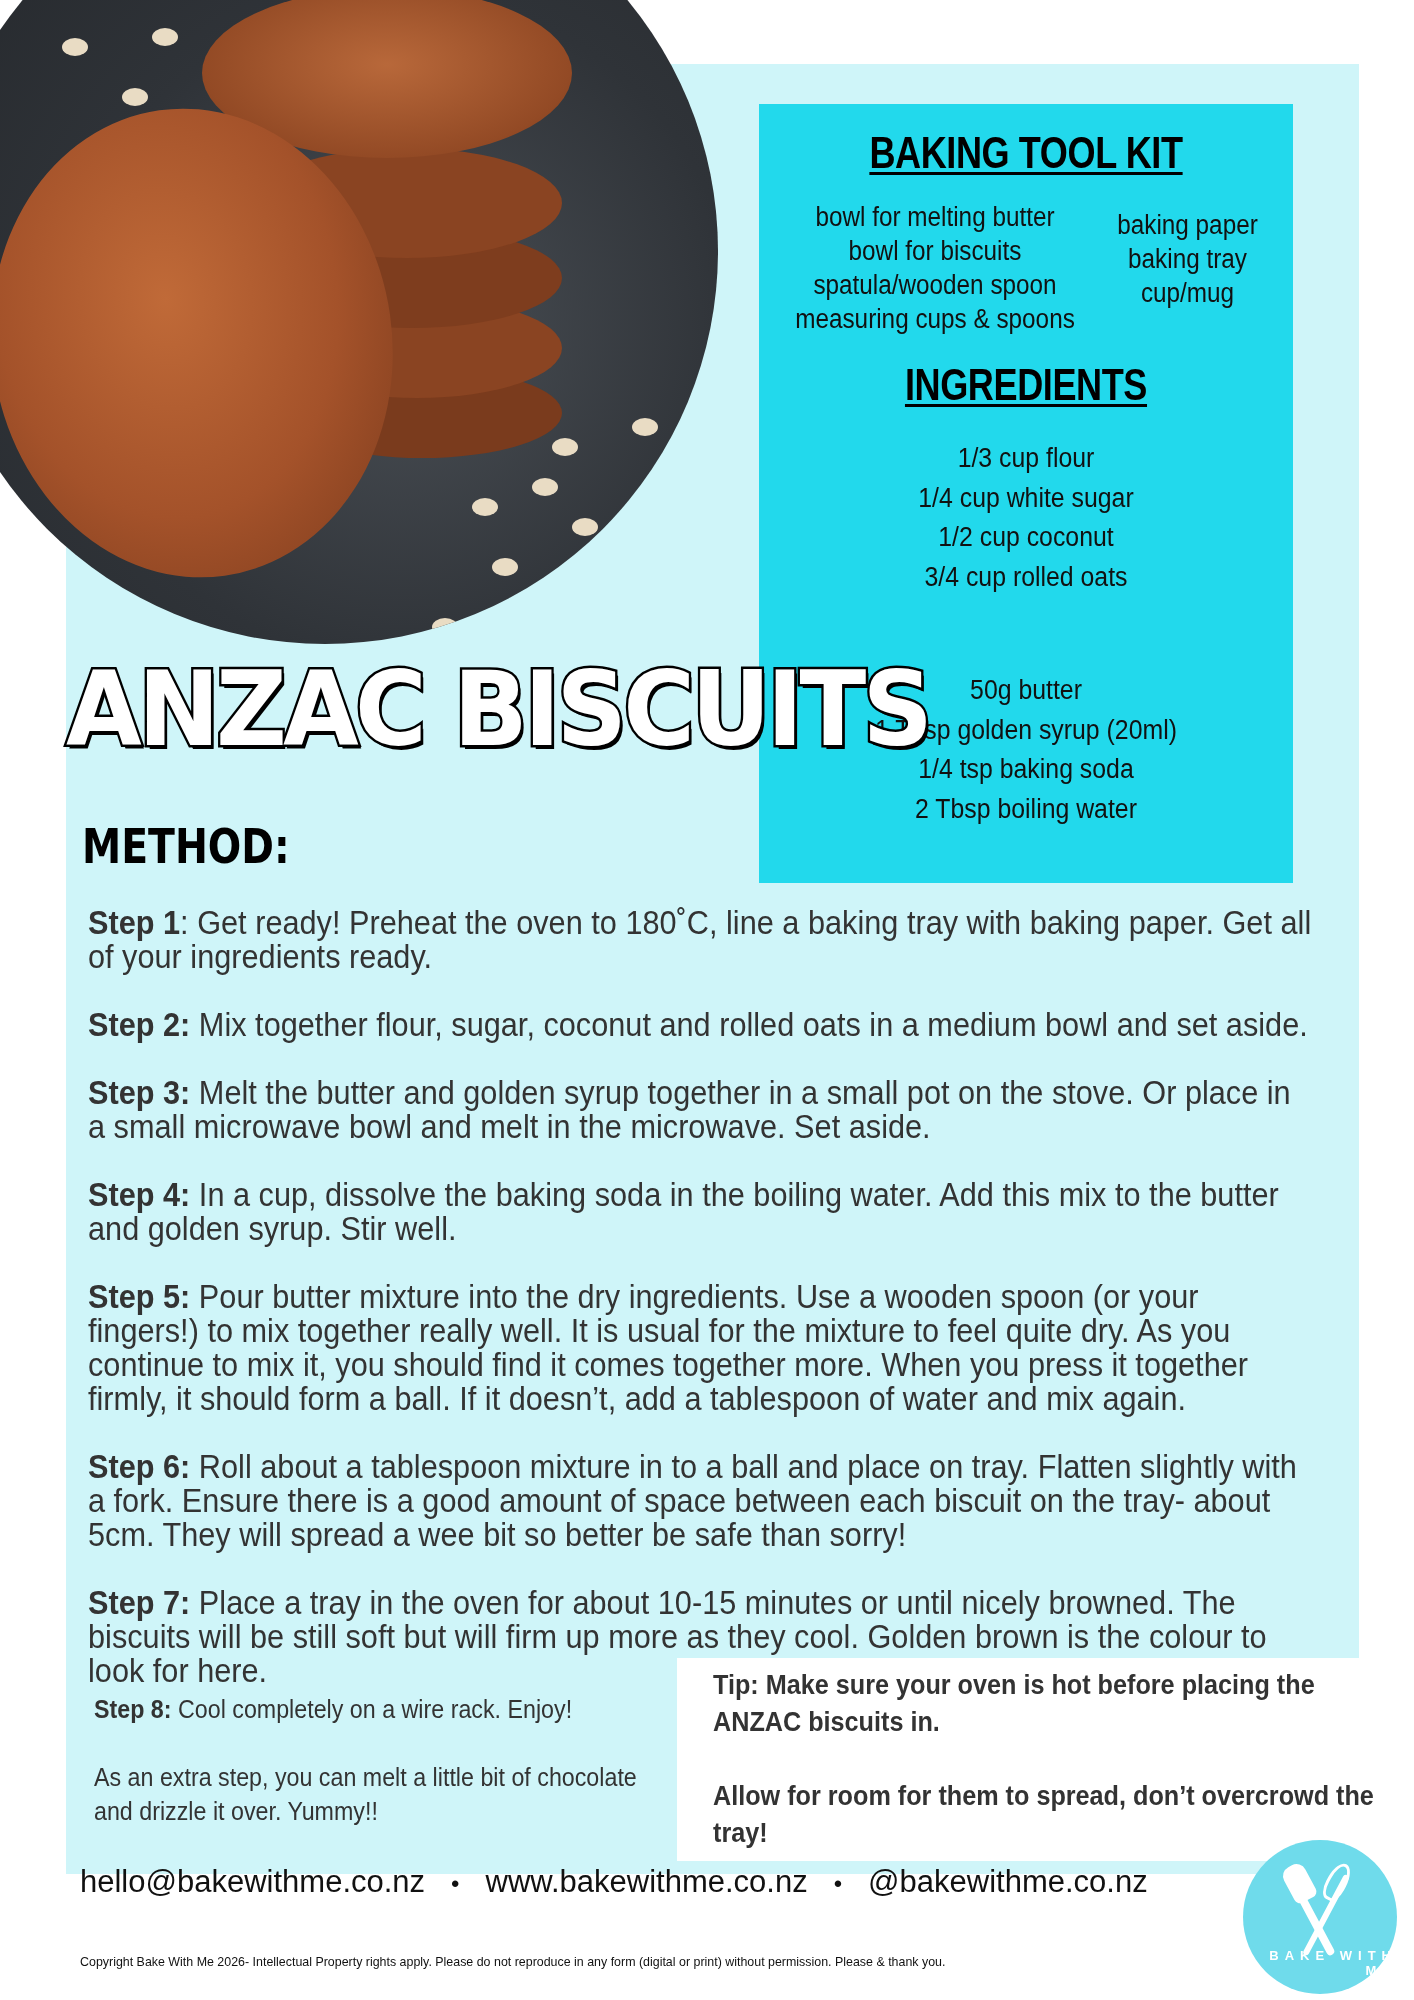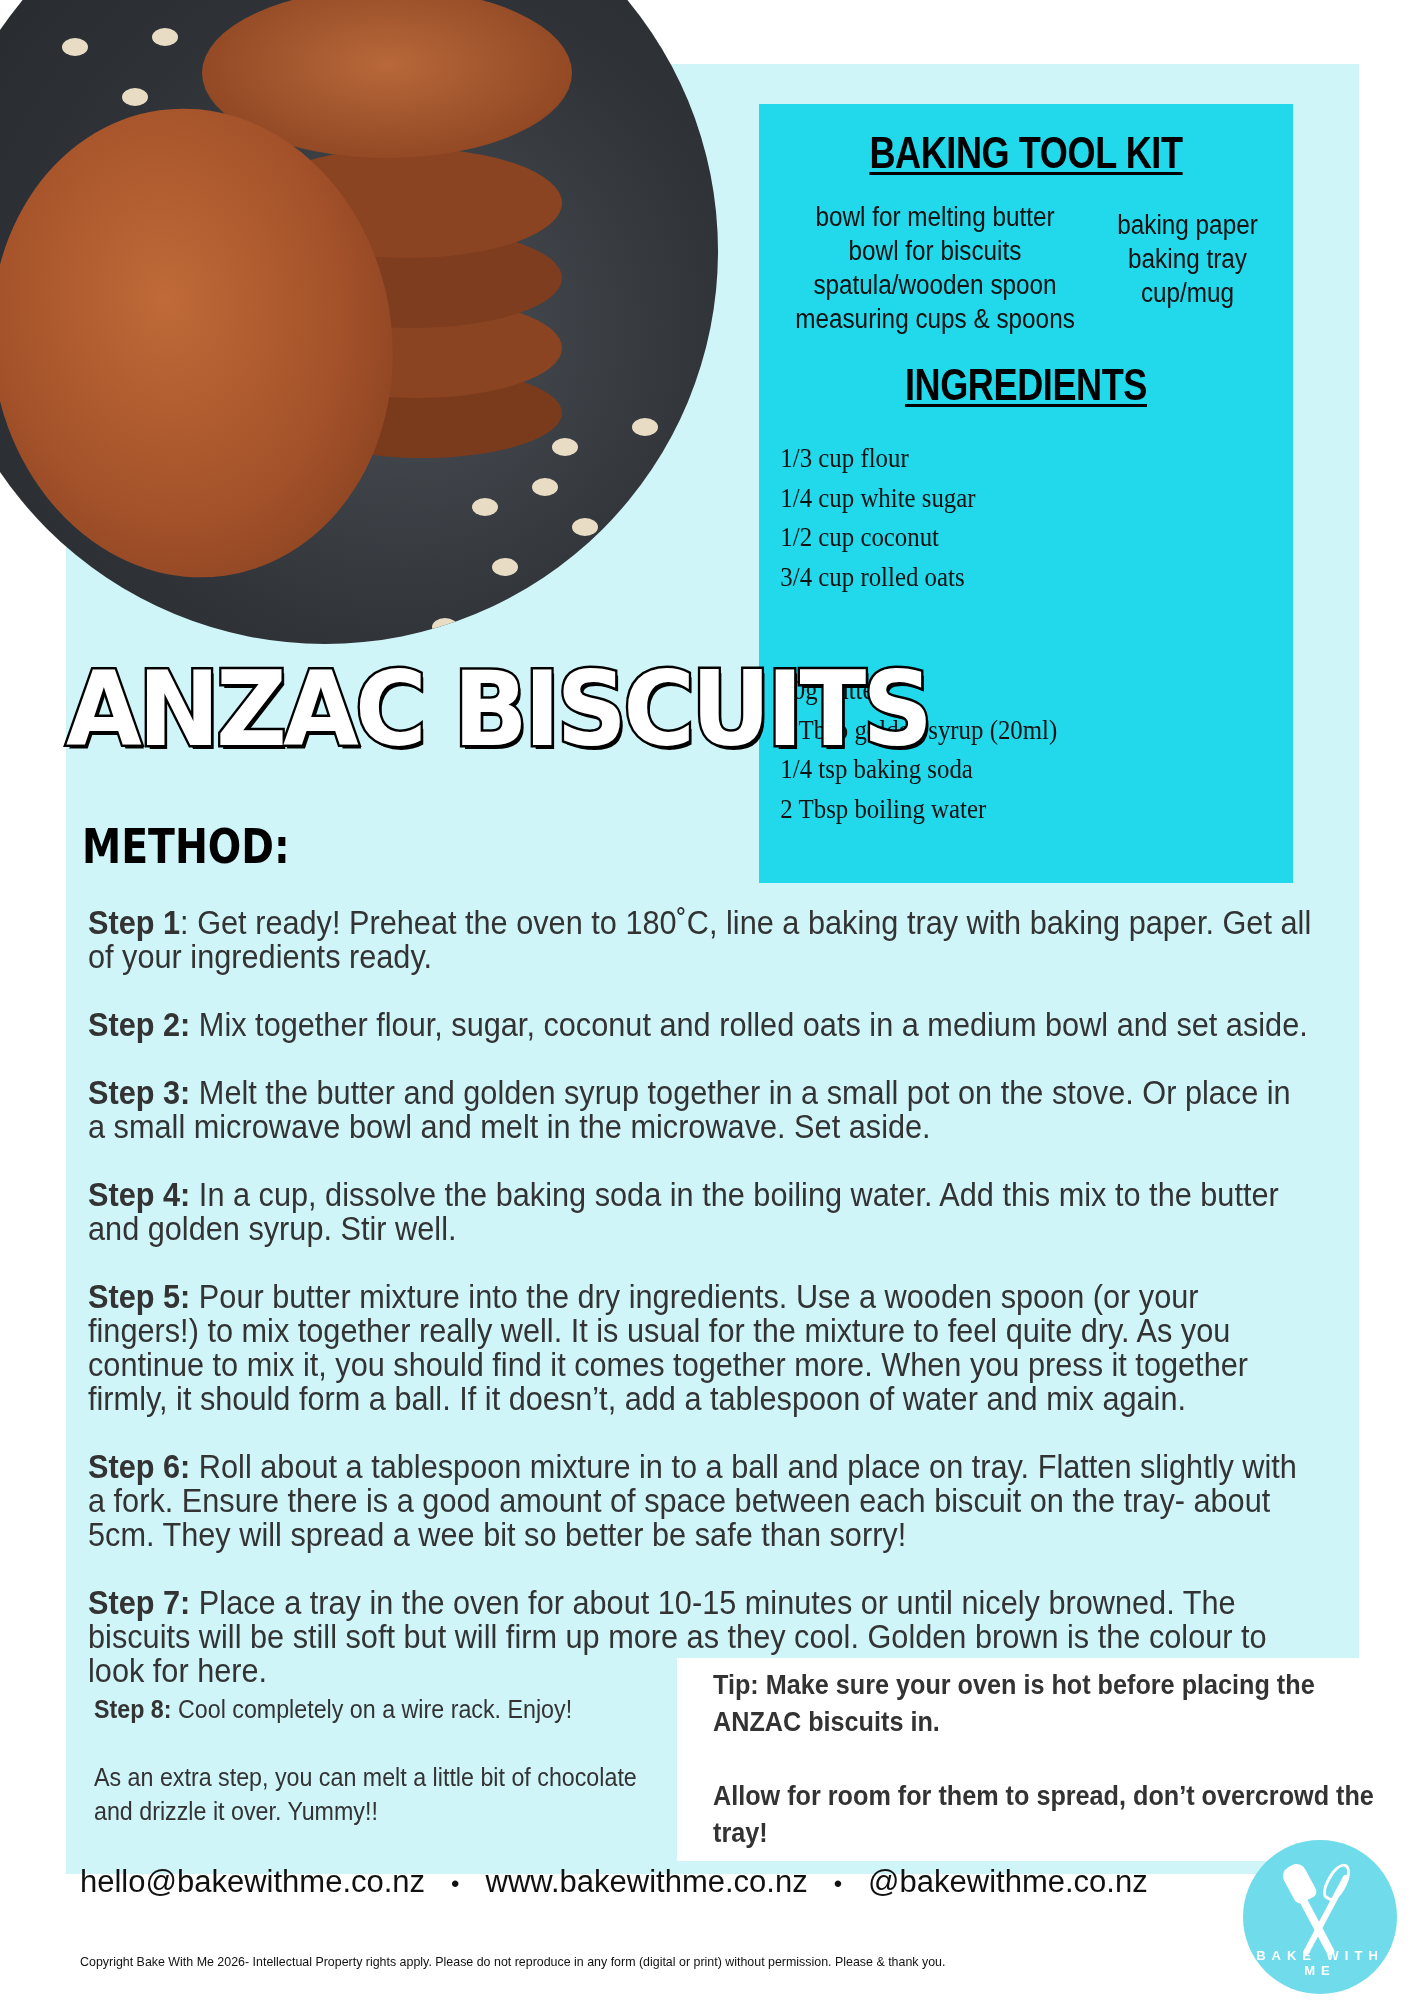--- a/index.html
+++ b/index.html
@@ -13,21 +13,21 @@
   .b-stack{left:270px;top:130px;width:370px;height:170px;
     background:radial-gradient(ellipse at 50% 45%, #b8683a 0%, #934a25 70%, #6e3518 100%);}
   .b-stack2{left:320px;top:290px;width:310px;height:110px;background:#8a4422;}
   .b-stack3{left:330px;top:370px;width:300px;height:100px;background:#7e3d1e;}
   .b-stack4{left:340px;top:440px;width:290px;height:100px;background:#8a4422;}
   .b-stack5{left:350px;top:510px;width:280px;height:90px;background:#7a3b1d;}
   .oat{position:absolute;width:26px;height:18px;border-radius:50%;background:#e9dcc4;}
   .cyan-box{position:absolute;left:759px;top:104px;width:534px;height:779px;background:#22d9ec;}
   .h-bold{font-family:"Liberation Sans",sans-serif;font-weight:bold;text-decoration:underline;text-decoration-thickness:3px;text-underline-offset:4px;color:#000;text-align:center;position:absolute;letter-spacing:-0.5px;transform:scaleX(0.82);}
   .tool-col{position:absolute;text-align:center;font-size:27px;line-height:34px;color:#111;font-family:"Liberation Sans",sans-serif;transform:scaleX(0.9);}
-  .ing-list{position:absolute;left:759px;width:534px;text-align:left;font-size:27px;line-height:39.5px;color:#111;font-family:Liberation Serif, serif;}
+  .ing-list{position:absolute;left:759px;width:534px;text-align:center;font-size:27px;line-height:39.5px;color:#111;}
   .ing-list div{height:39.5px;transform:scaleX(0.92);}
   .title{position:absolute;left:66px;top:648px;font-family:"DejaVu Sans",sans-serif;font-weight:bold;font-size:104px;color:#fff;letter-spacing:-4px;
     -webkit-text-stroke:5px #000;paint-order:stroke fill;transform:scaleX(0.94);transform-origin:left top;white-space:nowrap;
     text-shadow:3px 4px 0 #000;}
   .method-h{position:absolute;left:82px;top:818px;font-family:"DejaVu Sans",sans-serif;font-weight:bold;font-size:48px;color:#000;transform:scaleX(0.82);transform-origin:left top;}
   .steps{position:absolute;left:88px;top:906px;width:1240px;font-size:33px;line-height:34px;color:#333;}
   .step{margin:0 0 34px 0;transform:scaleX(0.93);transform-origin:left top;width:1320px;}
   .step b{color:#333;}
   .tip{position:absolute;left:677px;top:1658px;width:682px;height:203px;background:#fff;box-sizing:border-box;padding:8px 20px 0 36px;font-size:28px;line-height:37px;font-weight:bold;color:#333;}
   .tip p{margin:0 0 37px 0;transform:scaleX(0.9);transform-origin:left top;width:740px;}
@@ -35,21 +35,21 @@
   .extra{position:absolute;left:94px;top:1760px;font-size:25px;line-height:34px;color:#333;width:600px;transform:scaleX(0.93);transform-origin:left top;}
   .footer{position:absolute;left:80px;top:1864px;font-size:31px;color:#111;white-space:nowrap;}
   .footer span{display:inline-block;}
   .footer .dot{margin:0 26px;font-size:24px;}
   .copyright{position:absolute;left:80px;top:1954px;font-size:13.5px;color:#111;white-space:nowrap;transform:scaleX(0.92);transform-origin:left top;}
   .logo{position:absolute;left:1243px;top:1840px;width:154px;height:154px;border-radius:50%;background:#6fdbeb;}
   .logo .spat{position:absolute;left:64px;top:30px;width:8px;height:90px;background:#fff;transform:rotate(-28deg);border-radius:4px;}
   .logo .spat-head{position:absolute;left:44px;top:24px;width:24px;height:38px;background:#fff;border-radius:10px 10px 6px 6px;transform:rotate(-28deg);}
   .logo .whisk{position:absolute;left:80px;top:30px;width:6px;height:90px;background:#fff;transform:rotate(28deg);border-radius:3px;}
   .logo .whisk-head{position:absolute;left:84px;top:22px;width:20px;height:40px;border:3px solid #fff;border-radius:50% 50% 40% 40%;transform:rotate(28deg);box-sizing:border-box;}
-  .logo .brand{position:absolute;left:0;top:108px;width:154px;text-align:center;color:#fff;font-size:13px;letter-spacing:6px;font-weight:bold;}
+  .logo .brand{position:absolute;left:0;top:108px;width:154px;text-align:right;color:#fff;font-size:13px;letter-spacing:6px;font-weight:bold;}
 </style>
 </head>
 <body>
 
 <div class="panel"></div>
 
 <div class="photo">
   <div class="biscuit b-stack5"></div>
   <div class="biscuit b-stack4"></div>
   <div class="biscuit b-stack3"></div>

